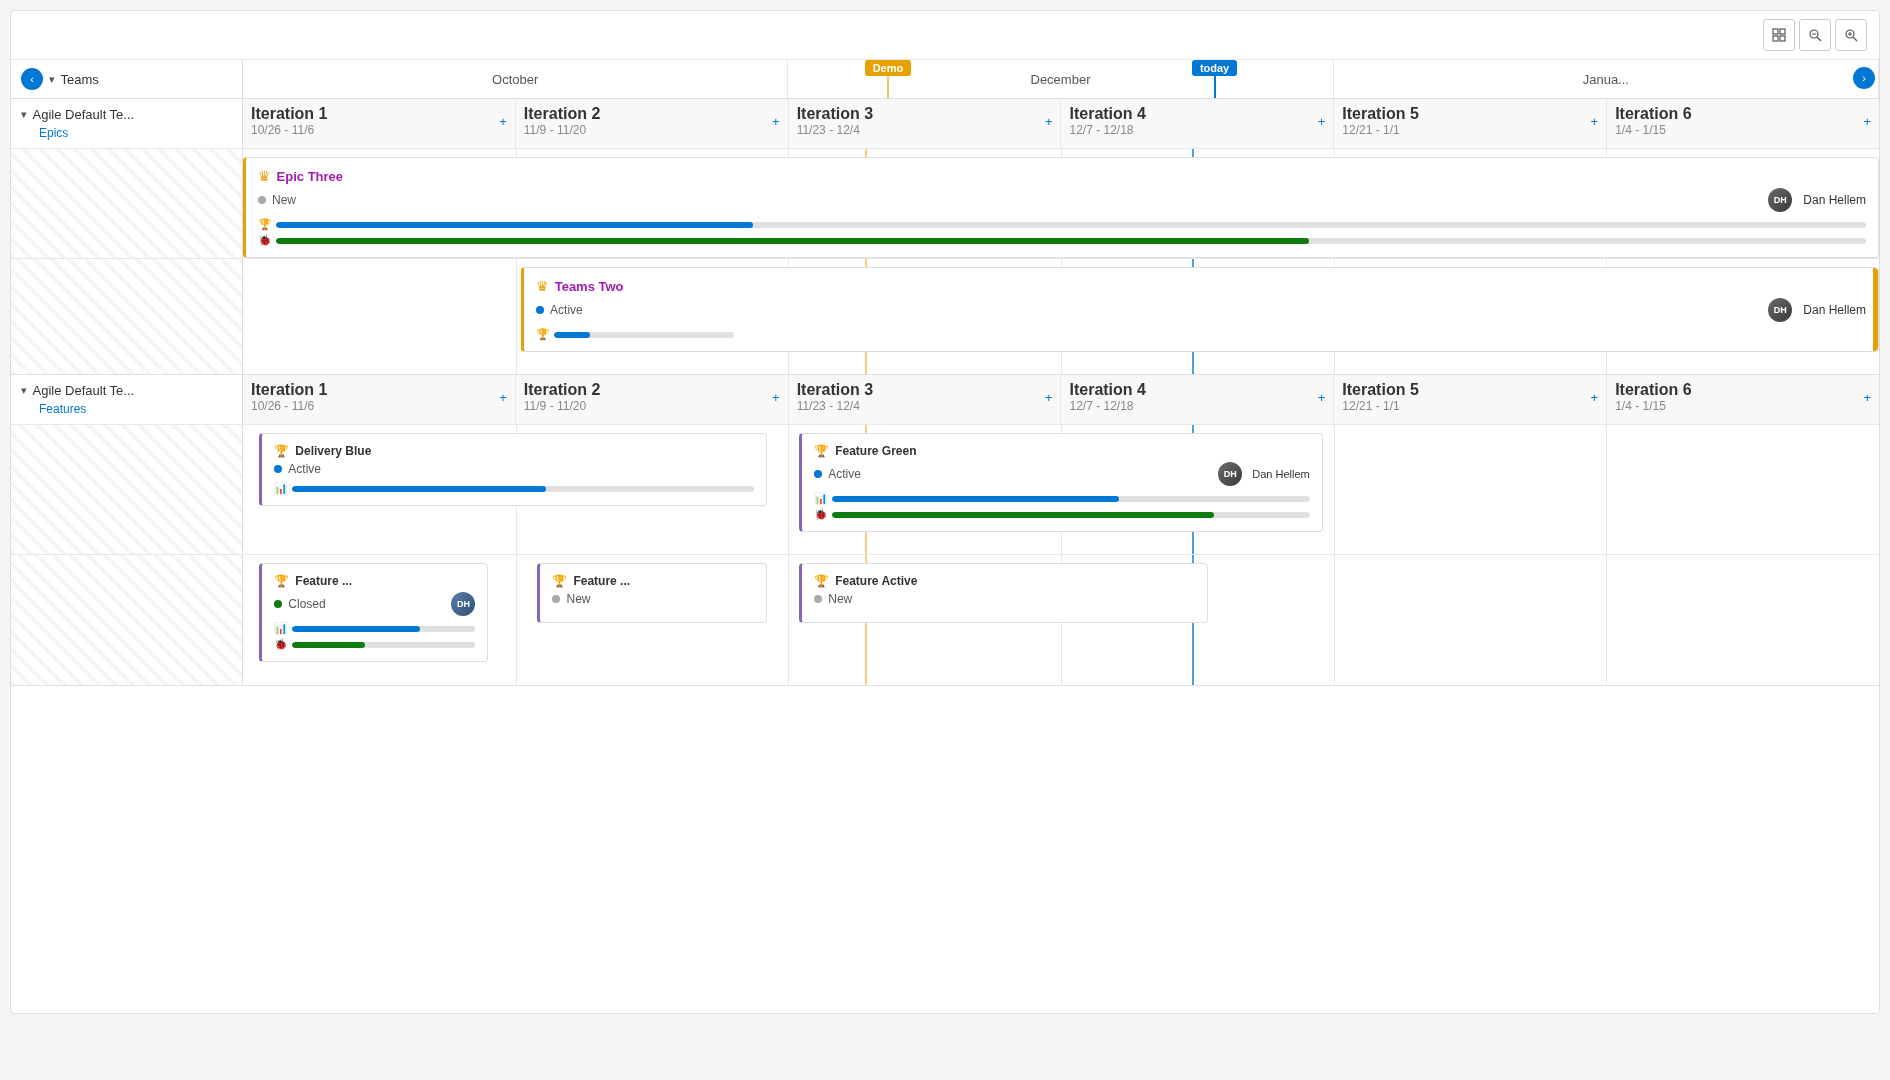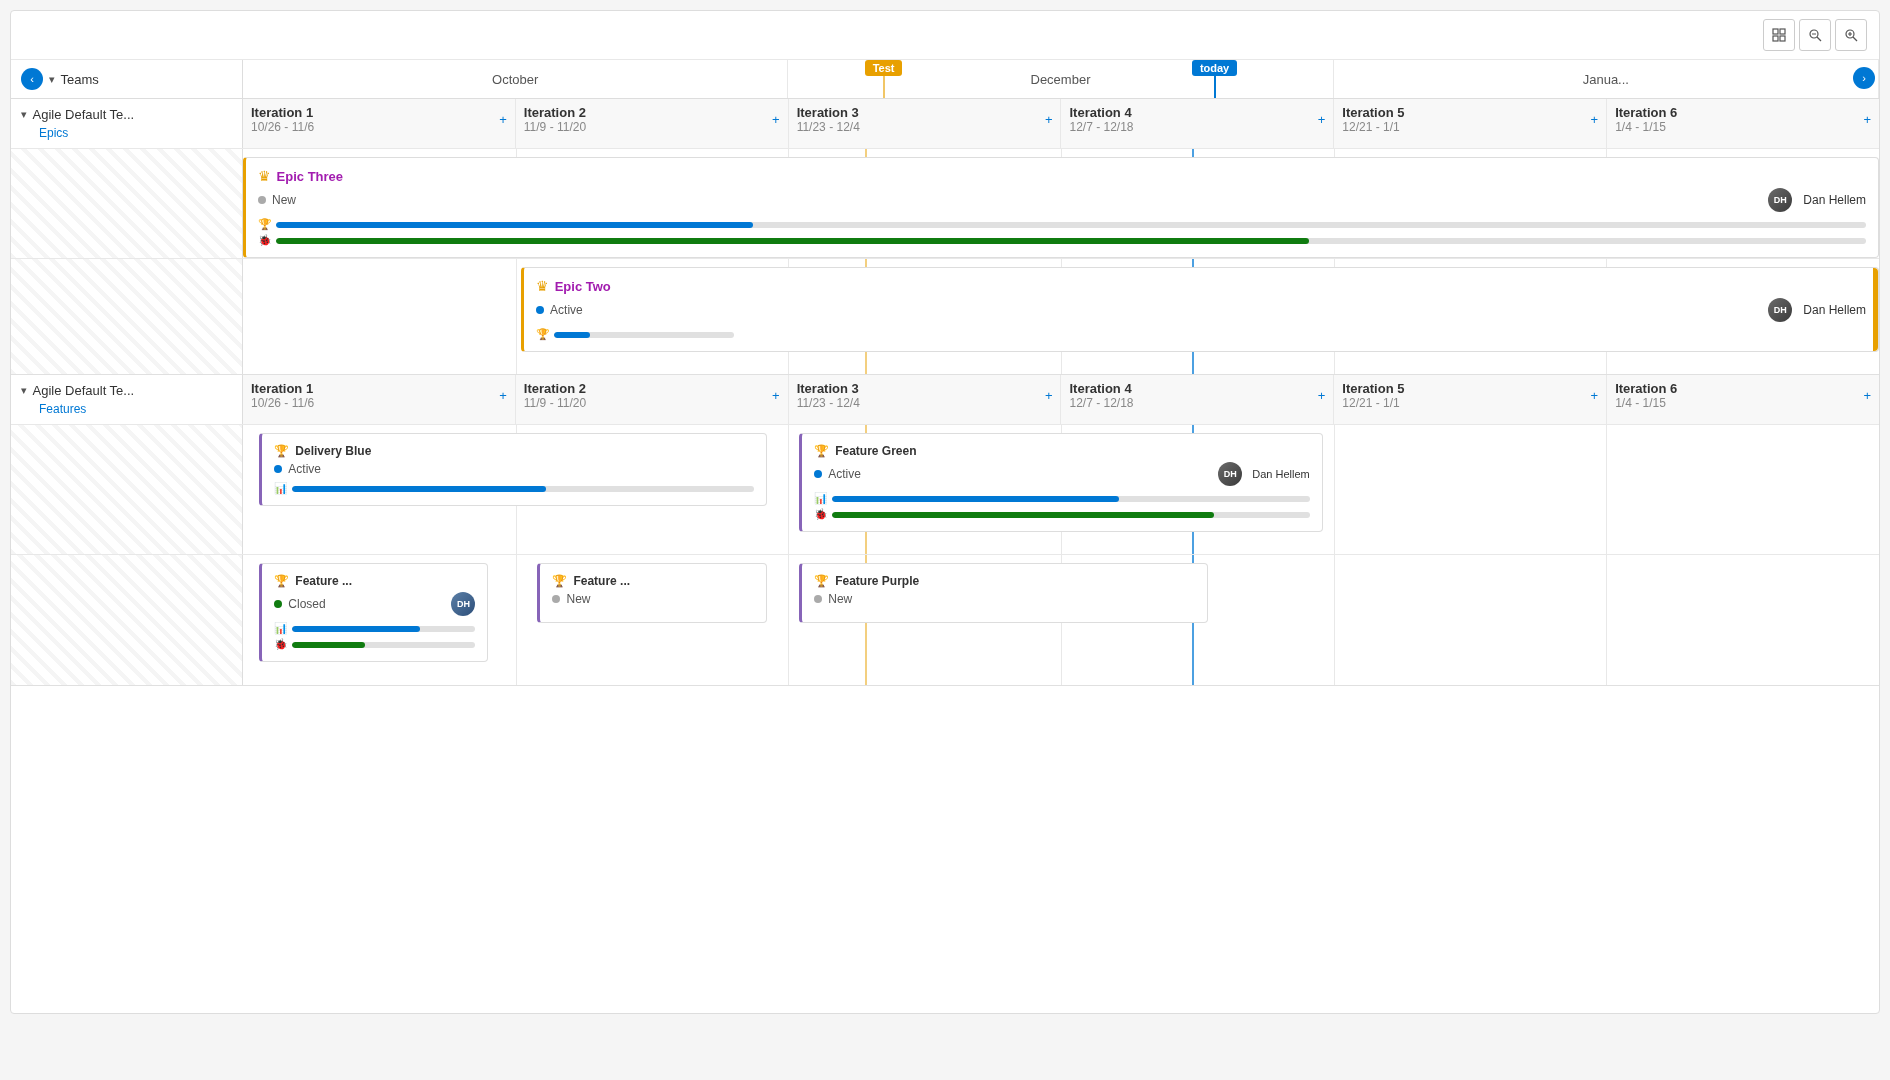--- a/index.html
+++ b/index.html
@@ -157,21 +157,21 @@
       display: flex;
       background: #f8f8f8;
     }
     .iteration-col {
       flex: 1;
       border-right: 1px solid #e8e8e8;
       padding: 6px 8px;
       font-size: 11px;
       color: #555;
     }
-    .iteration-col .iter-name { font-weight: 600; font-size: 13px; color: #333; }
+    .iteration-col .iter-name { font-weight: 600; font-size: 16px; color: #333; }
     .iteration-col .iter-dates { font-size: 12px; color: #888; }
     .iter-add-btn {
       background: transparent; border: none; cursor: pointer;
       color: #0078d4; font-size: 13px; margin-left: 4px;
     }
     .iter-header-flex { display: flex; align-items: center; justify-content: space-between; }
 
     
     .epic-card {
       position: absolute;
@@ -303,21 +303,21 @@
             <span class="chevron">▾</span>
             <span class="label">Teams</span>
           </div>
 
           <div class="timeline-months" style="position:relative;">
             <div class="month-col">October</div>
             <div class="month-col">December</div>
             <div class="month-col">Janua...</div>
 
             <div style="position:absolute; left:38%; top:0; display:flex; flex-direction:column; align-items:center; z-index:15;">
-              <span style="background:#e8a000; color:white; font-size:11px; font-weight:600; padding:2px 8px; border-radius:3px;">Test</span>
+              <span style="background:#e8a000; color:white; font-size:11px; font-weight:600; padding:2px 8px; border-radius:3px;">Demo</span>
               <div style="width:2px; height:38px; background:#e8a000; opacity:0.6;"></div>
             </div>
 
             <div style="position:absolute; left:58%; top:0; display:flex; flex-direction:column; align-items:center; z-index:15;">
               <span style="background:#0078d4; color:white; font-size:11px; font-weight:600; padding:2px 8px; border-radius:3px;">today</span>
               <div style="width:2px; height:38px; background:#0078d4;"></div>
             </div>
 
             <button class="nav-btn" style="position:absolute; right:4px; top:7px;">›</button>
           </div>
@@ -448,21 +448,21 @@
                 <div style="position:absolute; left:50%; top:0; bottom:0; width:1px; background:#e8e8e8;"></div>
                 <div style="position:absolute; left:66.666%; top:0; bottom:0; width:1px; background:#e8e8e8;"></div>
                 <div style="position:absolute; left:83.333%; top:0; bottom:0; width:1px; background:#e8e8e8;"></div>
 
                 <div style="position:absolute; left:38%; top:0; bottom:0; width:2px; background:#e8a000; opacity:0.5; z-index:5;"></div>
                 <div style="position:absolute; left:58%; top:0; bottom:0; width:2px; background:#0078d4; opacity:0.7; z-index:5;"></div>
 
                 <div class="epic-card orange-border" style="left:17%; top:8px; right:0;">
                   <div class="epic-card-title-row">
                     <span class="crown-icon">♛</span>
-                    <span class="epic-title">Epic Two</span>
+                    <span class="epic-title">Teams Two</span>
                   </div>
                   <div class="epic-status-row">
                     <span class="status-dot active"></span>
                     <span class="status-text">Active</span>
                     <div style="flex:1;"></div>
                     <div class="avatar-placeholder">DH</div>
                     <span style="font-size:12px; color:#333; margin-left:5px;">Dan Hellem</span>
                   </div>
                   <div class="progress-bars">
                     <div class="progress-row">
@@ -654,21 +654,21 @@
                   </div>
                   <div class="feature-status-row">
                     <span class="status-dot new"></span>
                     <span class="status-text">New</span>
                   </div>
                 </div>
 
                 <div class="feature-card" style="left:34%; top:8px; width:25%; border-left:3px solid #8764b8;">
                   <div class="feature-title-row">
                     <span class="trophy-icon">🏆</span>
-                    <span class="feature-title">Feature Purple</span>
+                    <span class="feature-title">Feature Active</span>
                   </div>
                   <div class="feature-status-row">
                     <span class="status-dot new"></span>
                     <span class="status-text">New</span>
                   </div>
                 </div>
               </div>
             </div>
 
           </div>

